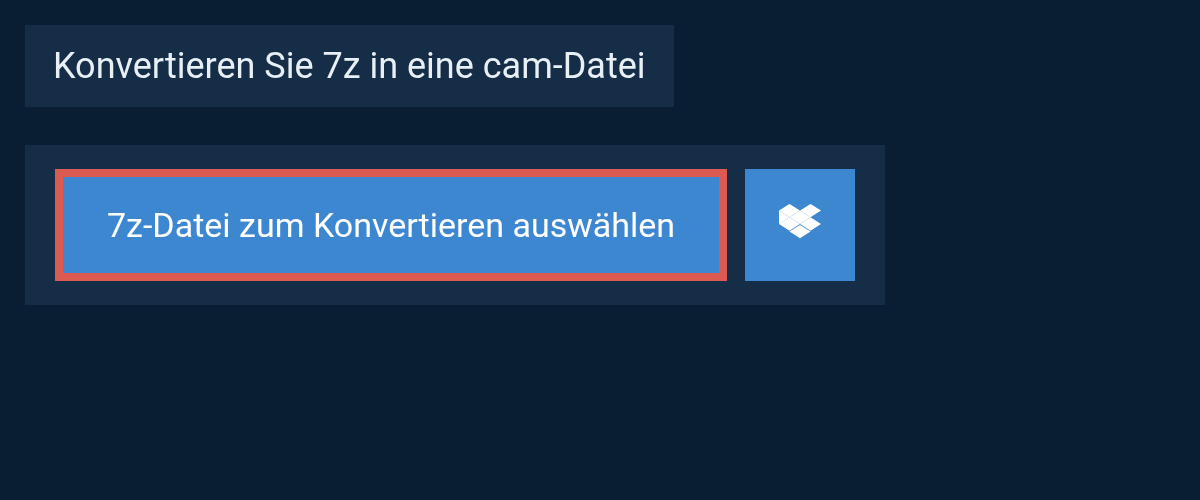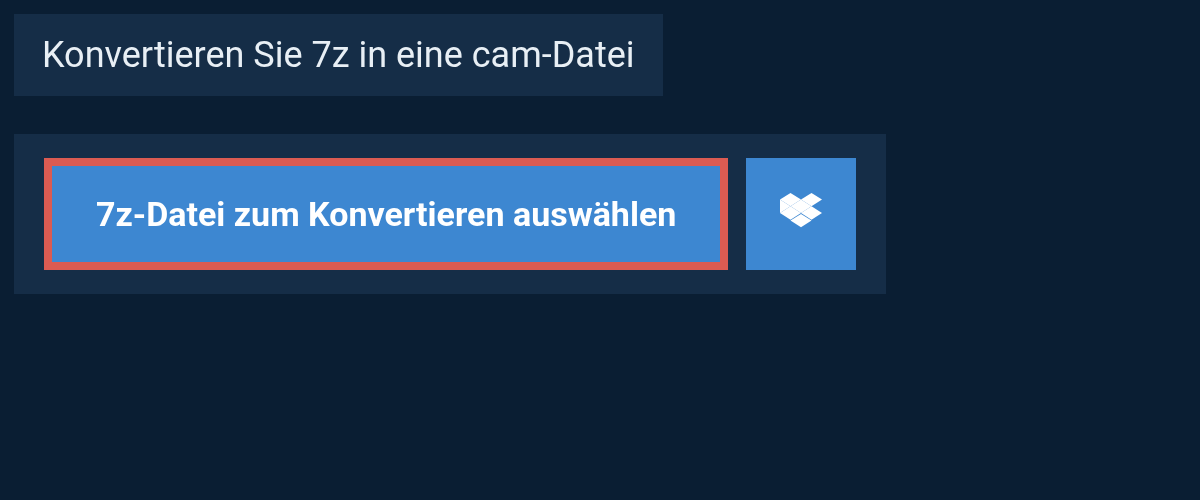--- a/index.html
+++ b/index.html
@@ -8,21 +8,21 @@
       box-sizing: border-box;
     }
     body {
       width: 1200px;
       height: 500px;
       background: #0a1e33;
       font-family: -apple-system, BlinkMacSystemFont, "Segoe UI", Roboto, Helvetica, Arial, sans-serif;
       overflow: hidden;
     }
     .container {
-      padding: 14px;
+      padding: 25px;
       text-align: right;
     }
     .title-bar {
       background: #152d47;
       padding: 20px 28px;
       width: fit-content;
     }
     .title-text {
       color: #e8eff5;
       font-size: 36px;
@@ -41,21 +41,21 @@
       border: 8px solid #db5b52;
       padding: 28px 44px;
       display: flex;
       align-items: center;
       justify-content: center;
       cursor: pointer;
     }
     .select-file-label {
       color: #ffffff;
       font-size: 34px;
-      font-weight: 700;
+      font-weight: 400;
       white-space: nowrap;
     }
     .dropbox-button {
       background: #3d87d1;
       width: 110px;
       display: flex;
       align-items: center;
       justify-content: center;
       cursor: pointer;
     }

